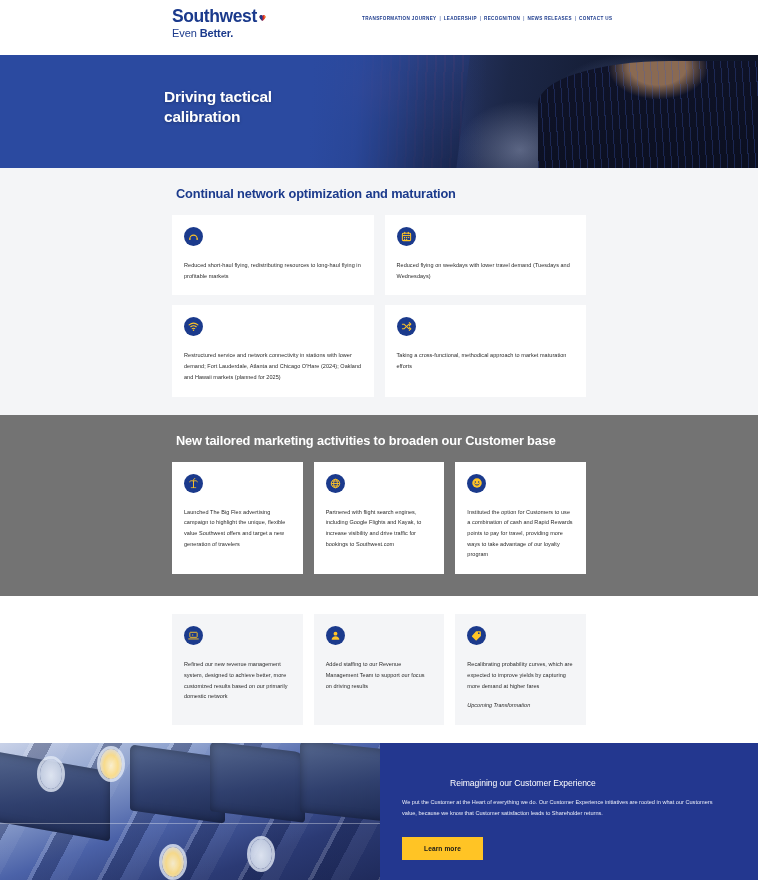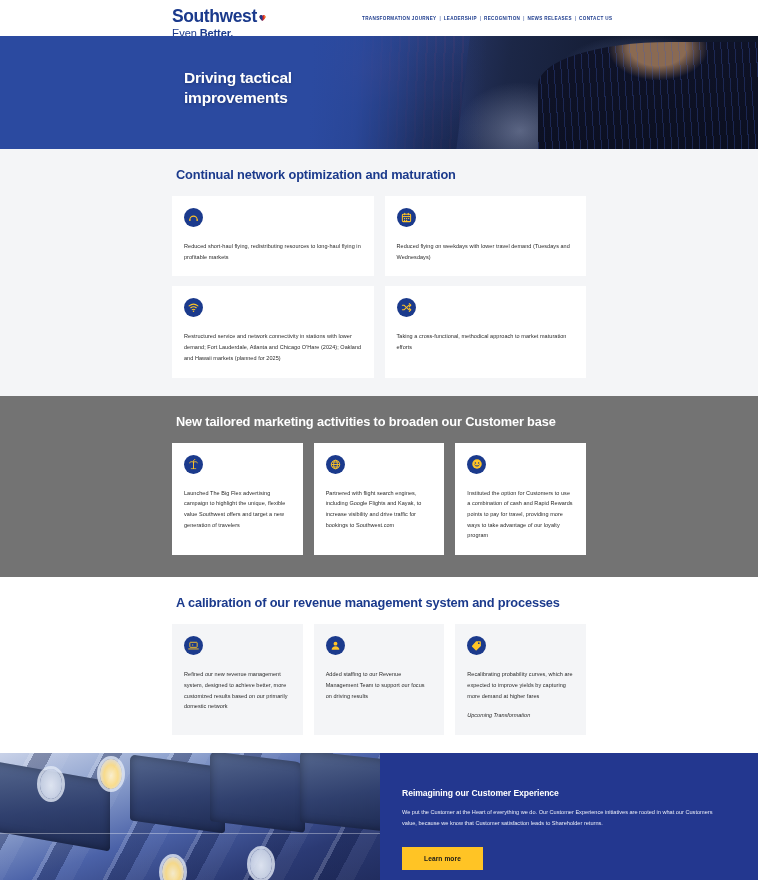--- a/index.html
+++ b/index.html
@@ -6,21 +6,21 @@
   html, body {
     width: 758px;
     height: 880px;
     overflow: hidden;
     background: #ffffff;
     font-family: "Liberation Sans", sans-serif;
   }
 
   
   .header {
-    height: 36px;
+    height: 55px;
     background: #ffffff;
     display: flex;
     align-items: flex-start;
     padding: 8px 0 0 0;
     position: relative;
   }
   .logo-wrap {
     margin-left: 172px;
     display: flex;
     flex-direction: column;
@@ -112,21 +112,21 @@
       linear-gradient(170deg, #10142a 0%, #0b0f20 100%);
     border-radius: 60% 0 0 0 / 40% 0 0 0;
   }
   .hero-overlay {
     position: absolute;
     inset: 0;
     background: linear-gradient(92deg, #2b4aa0 0%, #2b4aa0 41%, rgba(43,74,160,0.88) 47%, rgba(43,74,160,0.25) 56%, rgba(43,74,160,0) 64%);
   }
   .hero-title {
     position: absolute;
-    left: 184px;
+    left: 164px;
     top: 32px;
     color: #ffffff;
     font-size: 15.5px;
     font-weight: bold;
     line-height: 1.32;
     letter-spacing: -0.2px;
     text-shadow: 0 1px 3px rgba(0,0,0,0.25);
   }
 
   
@@ -246,23 +246,24 @@
     background: rgba(255,255,255,0.35);
   }
   .cta-text {
     flex: 1;
     background: #23378f;
     padding: 35px 30px 0 22px;
     color: #ffffff;
   }
   .cta-title {
     font-size: 8.6px;
-    font-weight: bold;
+    font-weight: normal;
     margin-bottom: 9px;
     letter-spacing: -0.05px;
+    margin-left: 48px;
   }
   .cta-body {
     font-size: 5.6px;
     line-height: 2.0;
     color: #e9ecf7;
     max-width: 320px;
   }
   .cta-btn {
     margin-top: 18px;
     display: inline-block;
@@ -309,21 +310,21 @@
     <span class="sep">|</span>
     <a href="#">CONTACT US</a>
   </nav>
 </div>
 
 <div class="hero">
   <div class="hero-photo"></div>
   <div class="hero-overlay"></div>
   <div class="hero-title">
     <div>Driving tactical</div>
-    <div>improvements</div>
+    <div>calibration</div>
   </div>
 </div>
 
 <div class="section sec-light">
   <div class="inner">
     <div class="sec-title">Continual network optimization and maturation</div>
     <div class="grid2">
 
       <div class="card card-r1">
         <span class="icon-circle">
@@ -423,21 +424,20 @@
         </span>
         <div class="card-text">Instituted the option for Customers to use a combination of cash and Rapid Rewards points to pay for travel, providing more ways to take advantage of our loyalty program</div>
       </div>
 
     </div>
   </div>
 </div>
 
 <div class="section sec-white">
   <div class="inner">
-    <div class="sec-title">A calibration of our revenue management system and processes</div>
     <div class="grid3">
 
       <div class="card card-rev">
         <span class="icon-circle">
           <svg width="11" height="11" viewBox="0 0 24 24" fill="none" stroke="#ffc425" stroke-width="2" stroke-linejoin="round">
             <rect x="4" y="5" width="16" height="11" rx="1.4"></rect>
             <path d="M1.5 19.5h21" stroke-linecap="round"></path>
             <path d="M9 9.2l3.6 1.8L9 12.8z" fill="#ffc425" stroke="none"></path>
           </svg>
         </span>

